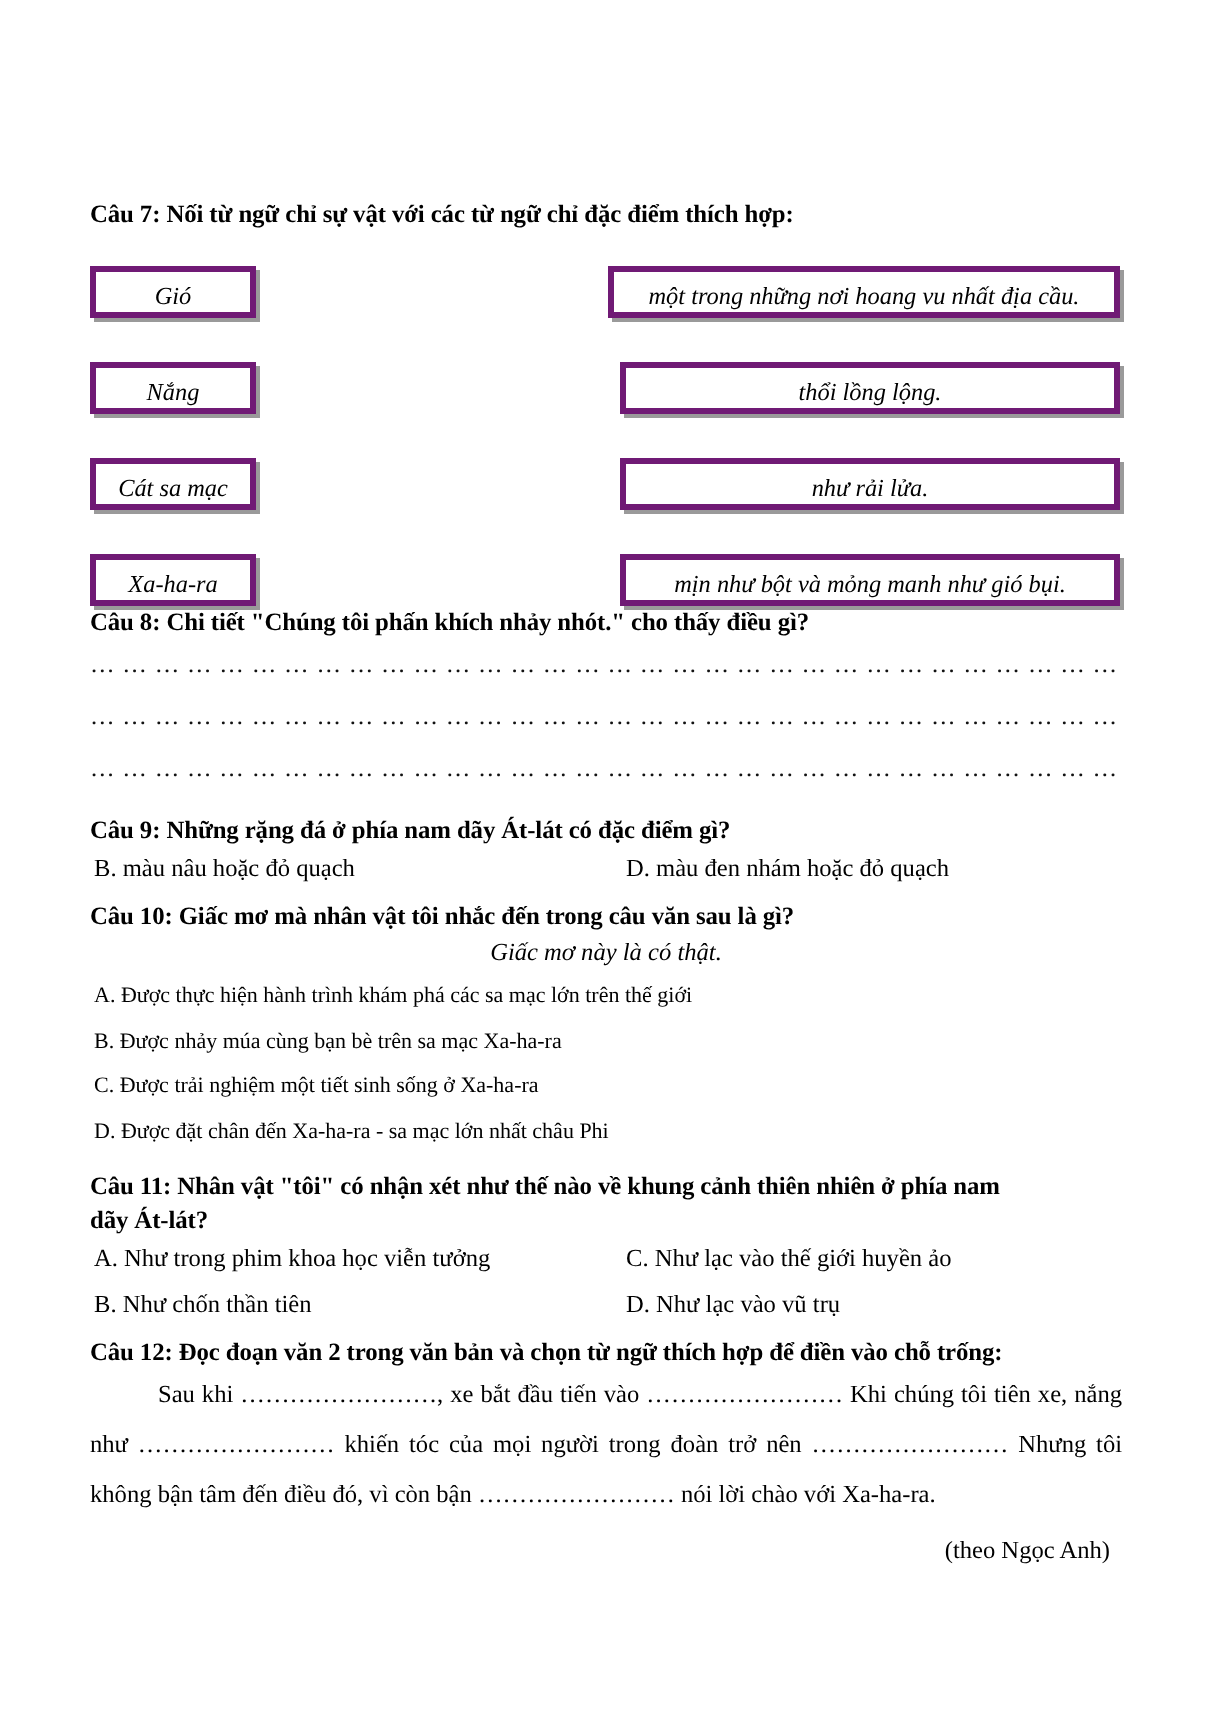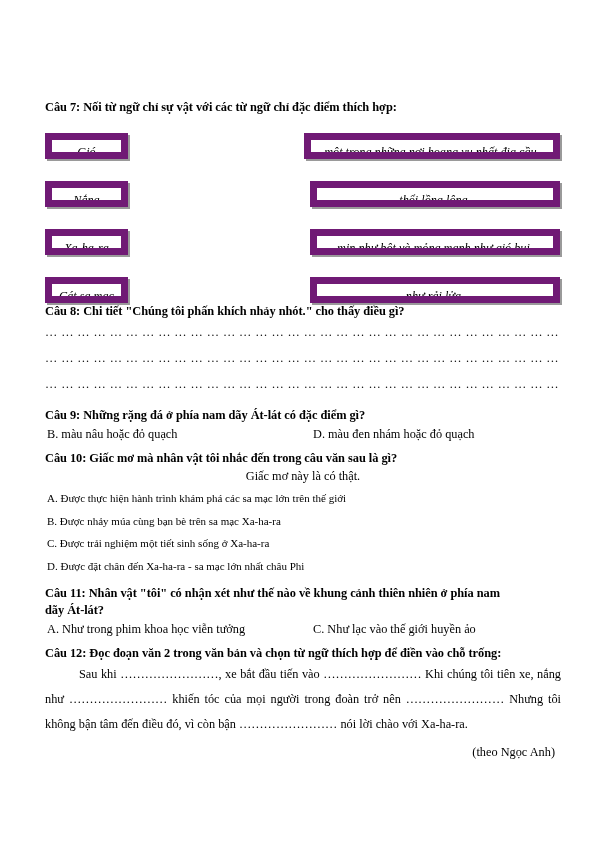--- a/index.html
+++ b/index.html
@@ -26,39 +26,40 @@
 
   
   .q-heading {
     font-weight: bold;
     font-size: 12.4px;
     line-height: 1.36;
     letter-spacing: -0.05px;
     margin: 0;
   }
   .italic-center {
+    font-style: italic;
     font-size: 12.3px;
     text-align: center;
     margin: 0;
   }
 
   
   .match-block {
     position: relative;
     margin-top: 9px;
     height: 178px;
   }
   .match-row {
     position: relative;
     height: 48px;
   }
   .mbox {
     position: absolute;
     box-sizing: border-box;
-    border: 7px solid #701a75;
+    border: 3px solid #701a75;
     background: #ffffff;
     box-shadow: 2px 2px 0 0 #9a9a9a;
     height: 26px;
     line-height: 24px;
     font-style: italic;
     font-size: 12.2px;
     text-align: center;
     white-space: nowrap;
     overflow: hidden;
   }
@@ -144,27 +145,27 @@
       <div class="mbox mbox-left" style="top:8px">Gió</div>
       <div class="mbox mbox-right r-wide" style="top:8px">một trong những nơi hoang vu nhất địa cầu.</div>
     </div>
 
     <div class="match-row">
       <div class="mbox mbox-left" style="top:8px">Nắng</div>
       <div class="mbox mbox-right r-norm" style="top:8px">thổi lồng lộng.</div>
     </div>
 
     <div class="match-row">
+      <div class="mbox mbox-left" style="top:8px">Cát sa mạc</div>
+      <div class="mbox mbox-right r-norm" style="top:8px">như rải lửa.</div>
+    </div>
+
+    <div class="match-row">
       <div class="mbox mbox-left" style="top:8px">Xa-ha-ra</div>
       <div class="mbox mbox-right r-norm" style="top:8px">mịn như bột và mỏng manh như gió bụi.</div>
-    </div>
-
-    <div class="match-row">
-      <div class="mbox mbox-left" style="top:8px">Cát sa mạc</div>
-      <div class="mbox mbox-right r-norm" style="top:8px">như rải lửa.</div>
     </div>
 
   </div>
 
   <div class="q-heading">Câu 8: Chi tiết "Chúng tôi phấn khích nhảy nhót." cho thấy điều gì?</div>
   <div class="sp6"></div>
   <div class="dots-line">… … … … … … … … … … … … … … … … … … … … … … … … … … … … … … … … … … …</div>
   <div class="dots-line">… … … … … … … … … … … … … … … … … … … … … … … … … … … … … … … … … … …</div>
   <div class="dots-line">… … … … … … … … … … … … … … … … … … … … … … … … … … … … … … … … … … …</div>
   <div class="sp3"></div>
@@ -189,20 +190,24 @@
   </div>
   <div class="sp3"></div>
 
   <div class="q-heading">Câu 11: Nhân vật "tôi" có nhận xét như thế nào về khung cảnh thiên nhiên ở phía nam</div>
   <div class="q-heading">dãy Át-lát?</div>
   <div class="opt-cols">
     <div class="opt-row" style="height:23px">
       <span class="opt-a">A. Như trong phim khoa học viễn tưởng</span>
       <span class="opt-c">C. Như lạc vào thế giới huyền ảo</span>
     </div>
+    <div class="opt-row" style="height:23px">
+      <span class="opt-b">B. Như chốn thần tiên</span>
+      <span class="opt-d">D. Như lạc vào vũ trụ</span>
+    </div>
   </div>
 
   <div class="q-heading">Câu 12: Đọc đoạn văn 2 trong văn bản và chọn từ ngữ thích hợp để điền vào chỗ trống:</div>
 
   <div class="para">
     <span class="indent"></span><span>Sau khi</span>
     <span>……………………,</span>
     <span>xe bắt đầu tiến vào</span>
     <span>……………………</span>
     <span>Khi chúng tôi tiên xe,</span>

